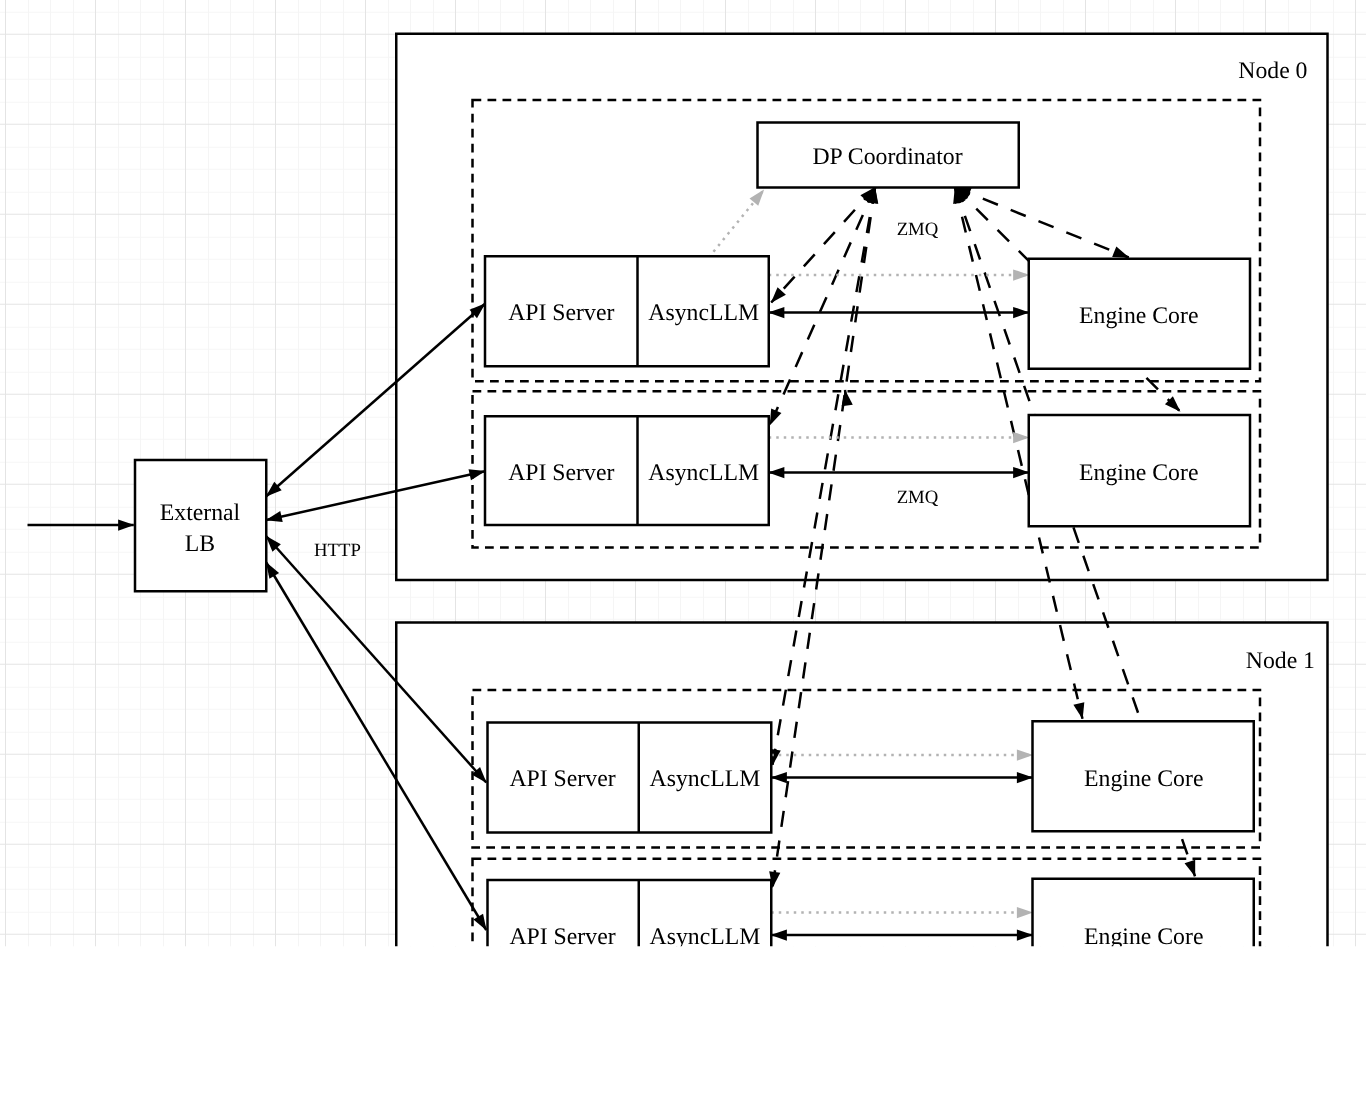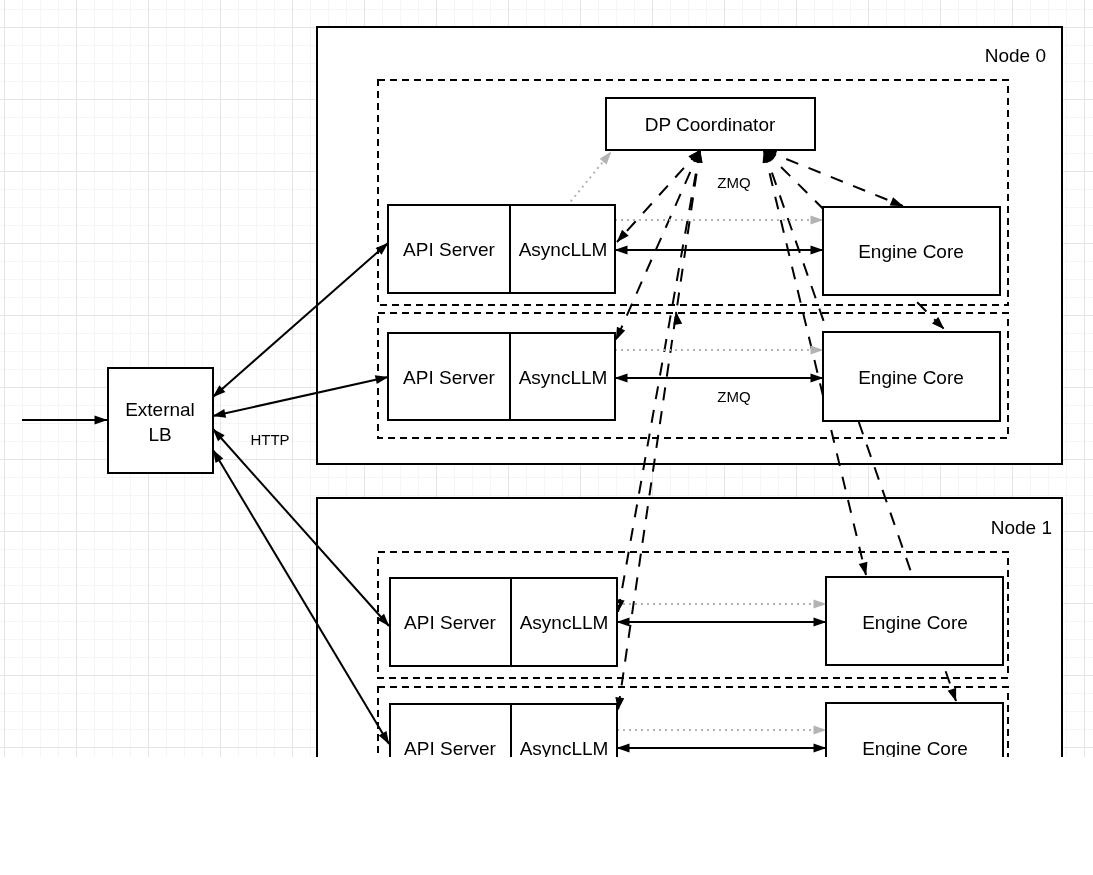--- a/index.html
+++ b/index.html
@@ -1,16 +1,16 @@
 <!DOCTYPE html>
 <html><head>
 <meta charset="utf-8">
 <style>
   html,body{margin:0;padding:0;background:#ffffff;}
-  .stage{width:1093px;height:757px;position:relative;font-family:Liberation Sans, sans-serif;}
+  .stage{width:1093px;height:757px;position:relative;font-family:Liberation Serif, serif;}
   svg{display:block;}
   .node{fill:#ffffff;stroke:#000000;stroke-width:2;}
   .section{fill:#ffffff;stroke:#000000;stroke-width:2;stroke-dasharray:7 5;}
   .box{fill:#ffffff;stroke:#000000;stroke-width:2;}
   .solid{stroke:#000000;stroke-width:2;fill:none;}
   .dash{stroke:#000000;stroke-width:2;fill:none;stroke-dasharray:13 11;}
   .dot{stroke-width:2;fill:none;stroke-dasharray:2 4;}
   .divider{stroke:#000000;stroke-width:2;}
   text{fill:#000000;}
   .lbl{font-size:19px;}

